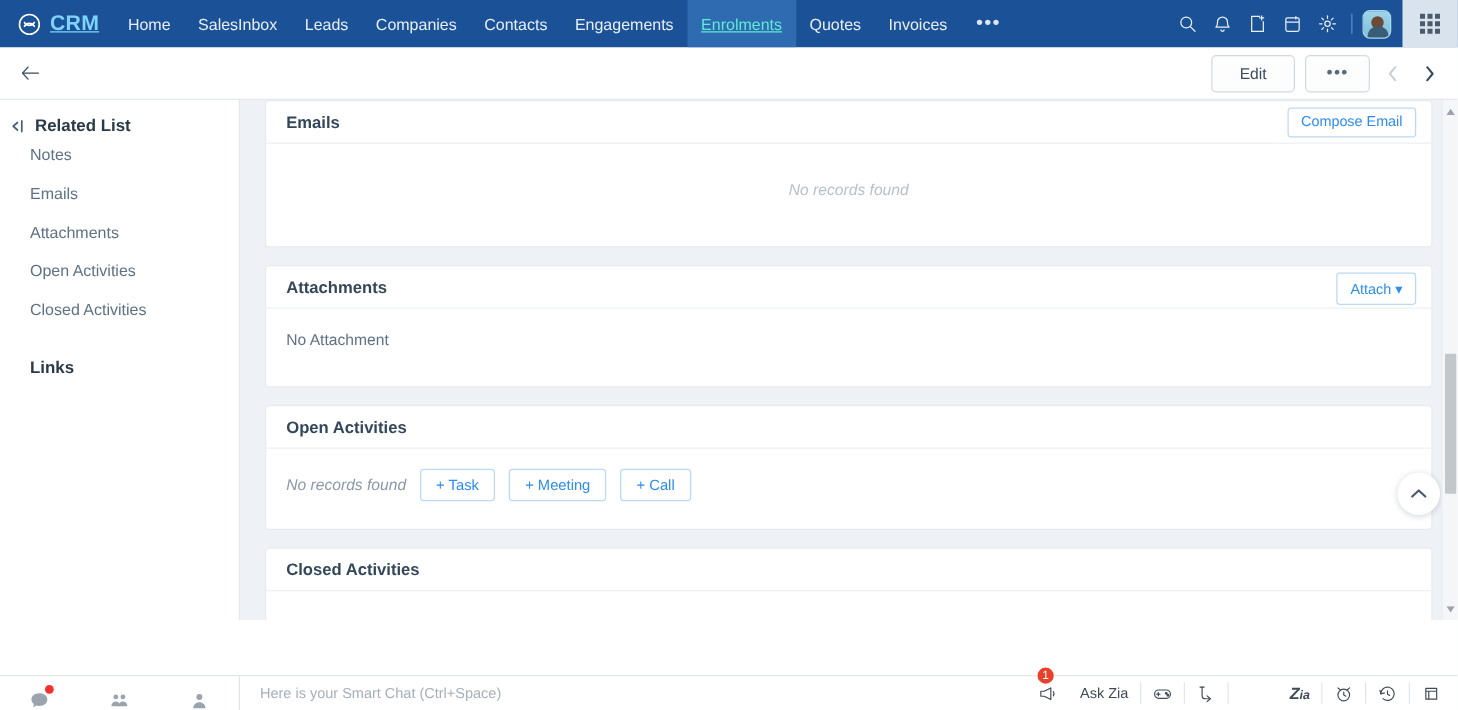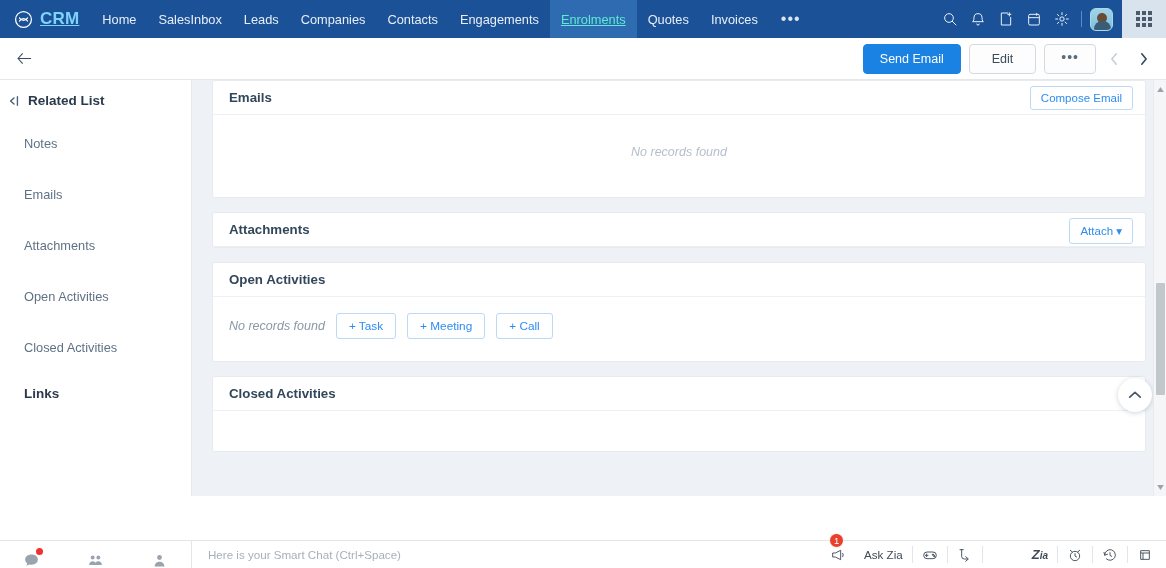--- a/index.html
+++ b/index.html
@@ -80,21 +80,21 @@
 
   
   .body-area { display: flex; height: 416px; }
 
   
   .sidebar { width: 192px; background: #fff; border-right: 1px solid #e4e8ed; padding-top: 13px; position:relative; }
   .side-head { display: flex; align-items: center; gap: 8px; padding: 0 0 0 8px; }
   .collapse-ic { display:flex; align-items:center; cursor:pointer; }
   .collapse-ic svg { width: 12px; height: 12px; stroke: #4b6077; stroke-width: 1.6; fill:none;}
   .side-head-label { font-size: 13.5px; font-weight: bold; color: #2b3a4b; }
-  .side-item { font-size: 12.8px; color: #5f7285; padding: 8px 0 8px 24px; cursor: pointer; margin-top: 20px; }
+  .side-item { font-size: 12.8px; color: #5f7285; padding: 8px 0 8px 24px; cursor: pointer; }
   .side-group-label { font-size: 13.5px; font-weight: bold; color: #2b3a4b; padding: 23px 0 0 24px; }
 
   
   .main { flex: 1; background: #eef2f6; position: relative; overflow: hidden; }
   .tabbar {
     height: 35px; background: #eef2f6; display: flex; align-items: center;
     padding-left: 20px; position: relative;
   }
   .pill-group {
     display: flex; align-items: center; background: #fff; border-radius: 16px;
@@ -272,21 +272,20 @@
 </div>
 
 <div class="rec-header">
   <div class="back-arrow">
     <svg viewBox="0 0 24 22">
         <line x1="3" y1="11" x2="21" y2="11" stroke-linecap="round"></line>
         <polyline points="9,4 2.5,11 9,18" stroke-linecap="round" stroke-linejoin="round"></polyline>
       </svg>
   </div>
   <div class="rec-actions">
-    <button class="btn-primary">Send Email</button>
     <button class="btn-default">Edit</button>
     <button class="btn-ellipsis">•••</button>
     <div class="nav-chev prev">
       <svg viewBox="0 0 12 16">
           <polyline points="8,2 3,8 8,14" stroke-linecap="round" stroke-linejoin="round"></polyline>
         </svg>
     </div>
     <div class="nav-chev next">
       <svg viewBox="0 0 12 16">
           <polyline points="4,2 9,8 4,14" stroke-linecap="round" stroke-linejoin="round"></polyline>
@@ -330,20 +329,21 @@
         <div class="empty-center">No records found</div>
       </div>
 
       <div class="card">
         <div class="card-head">
           <span class="card-title">Attachments</span>
           <div class="card-head-action">
             <button class="btn-link-outline">Attach ▾</button>
           </div>
         </div>
+        <div class="empty-left">No Attachment</div>
       </div>
 
       <div class="card">
         <div class="card-head">
           <span class="card-title">Open Activities</span>
         </div>
         <div class="act-row">
           <span class="act-empty">No records found</span>
           <button class="act-btn">+  Task</button>
           <button class="act-btn">+  Meeting</button>

